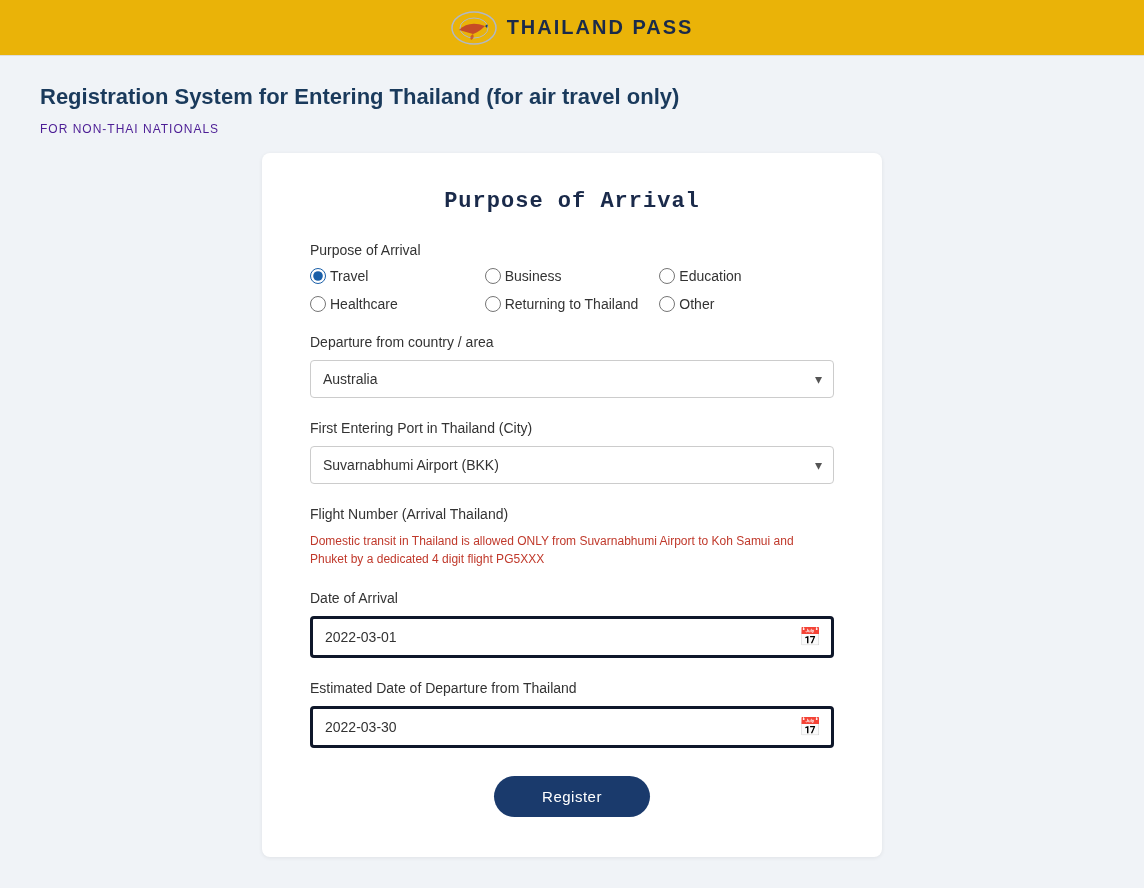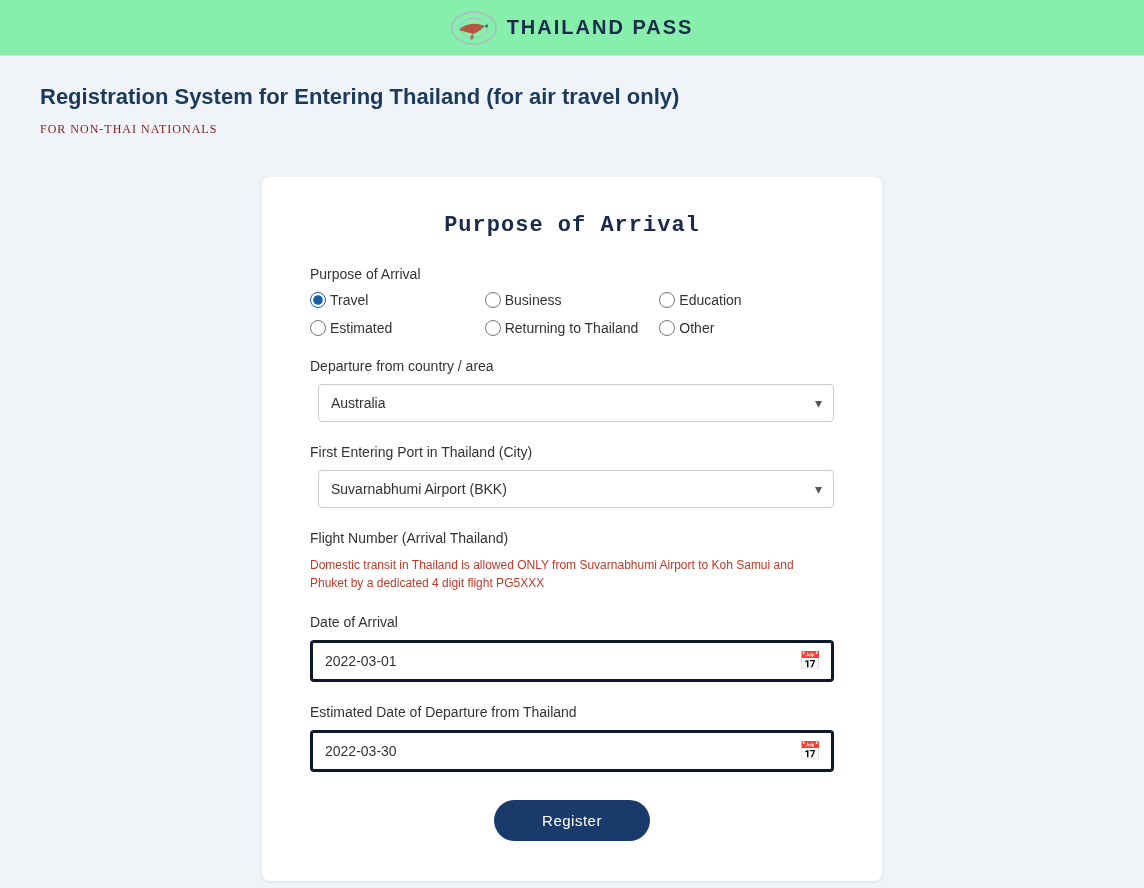--- a/index.html
+++ b/index.html
@@ -5,21 +5,21 @@
     * { box-sizing: border-box; margin: 0; padding: 0; }
     body {
       font-family: 'Segoe UI', Arial, sans-serif;
       background: #f0f3f7;
       min-height: 888px;
       color: #333;
     }
 
     
     .header {
-      background: #86efac;
+      background: #eab308;
       border-bottom: 1px solid #ddd;
       display: flex;
       align-items: center;
       justify-content: center;
       padding: 10px 0;
       height: 56px;
     }
     .logo-container {
       display: flex;
       align-items: center;
@@ -42,25 +42,24 @@
       padding: 28px 40px 40px 40px;
     }
     .page-title {
       font-size: 22px;
       color: #1a3a5c;
       font-weight: 600;
       margin-bottom: 12px;
     }
     .page-subtitle {
       font-size: 12px;
-      color: #7f1d1d;
+      color: #4c1d95;
       letter-spacing: 1px;
       font-weight: 500;
-      margin-bottom: 40px;
-      font-family: Liberation Serif, serif;
+      margin-bottom: 17px;
     }
 
     
     .form-section {
       background: #fff;
       border-radius: 8px;
       max-width: 620px;
       margin: 0 auto;
       padding: 36px 48px 40px 48px;
       box-shadow: 0 1px 4px rgba(0,0,0,0.07);
@@ -106,21 +105,20 @@
       cursor: pointer;
     }
     .radio-label {
       font-size: 14px;
       color: #333;
     }
 
     
     .select-wrapper {
       position: relative;
-      margin-left: 8px;
     }
     .select-wrapper select {
       width: 100%;
       padding: 10px 36px 10px 12px;
       border: 1px solid #ccc;
       border-radius: 4px;
       font-size: 14px;
       color: #333;
       appearance: none;
       background: #fff;
@@ -233,21 +231,21 @@
           <input type="radio" name="purpose" value="business" style="">
           <span class="radio-label">Business</span>
         </label>
         <label class="radio-item">
           <input type="radio" name="purpose" value="education" style="">
           <span class="radio-label">Education</span>
         </label>
 
         <label class="radio-item">
           <input type="radio" name="purpose" value="healthcare" style="">
-          <span class="radio-label">Estimated</span>
+          <span class="radio-label">Healthcare</span>
         </label>
         <label class="radio-item">
           <input type="radio" name="purpose" value="returning" style="">
           <span class="radio-label">Returning to Thailand</span>
         </label>
         <label class="radio-item">
           <input type="radio" name="purpose" value="other" style="">
           <span class="radio-label">Other</span>
         </label>
       </div>

